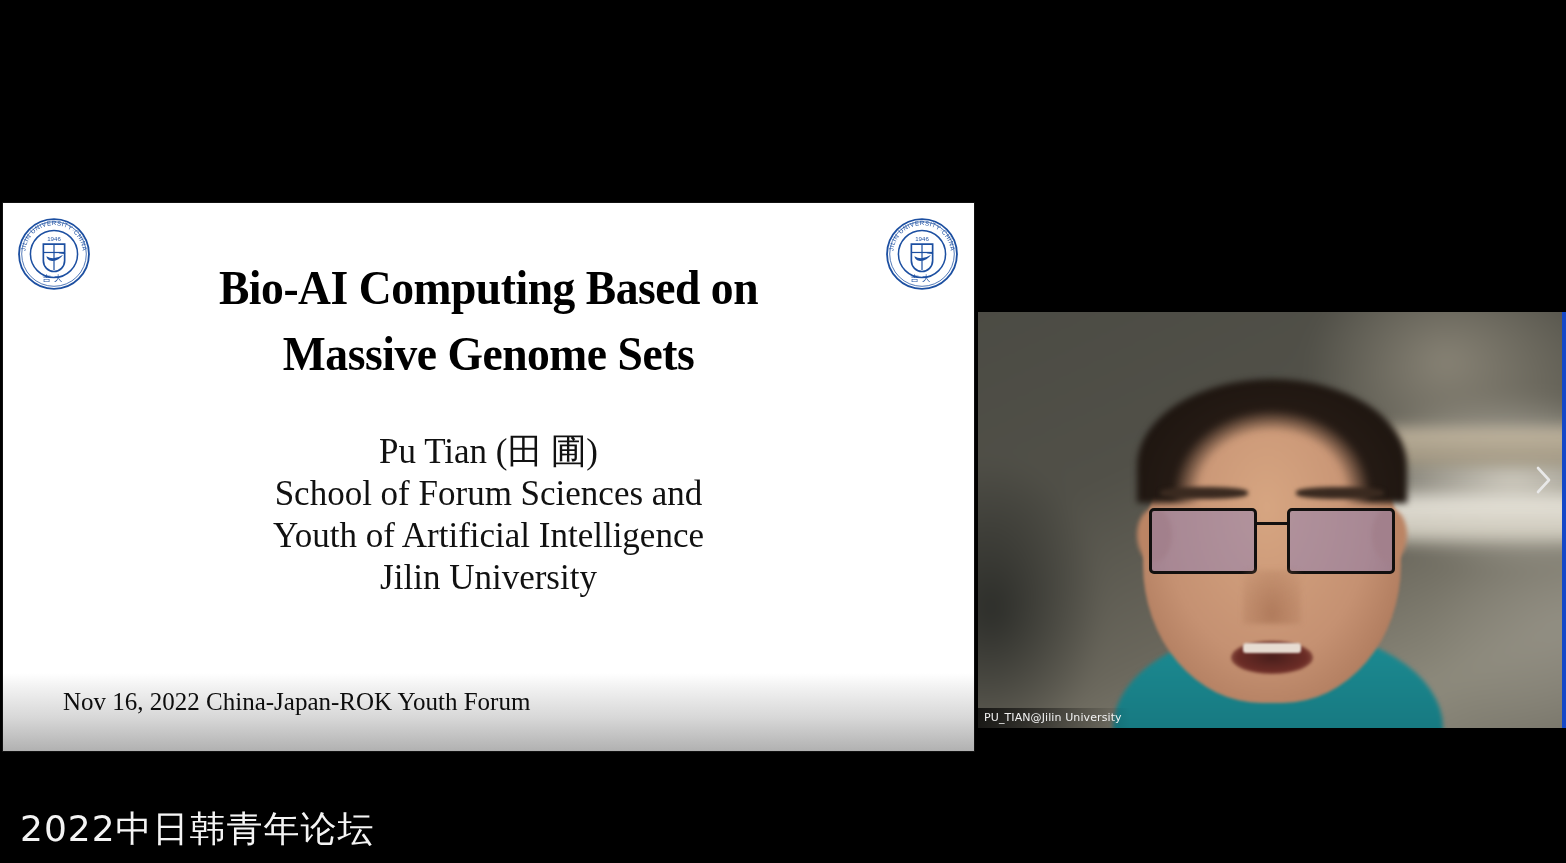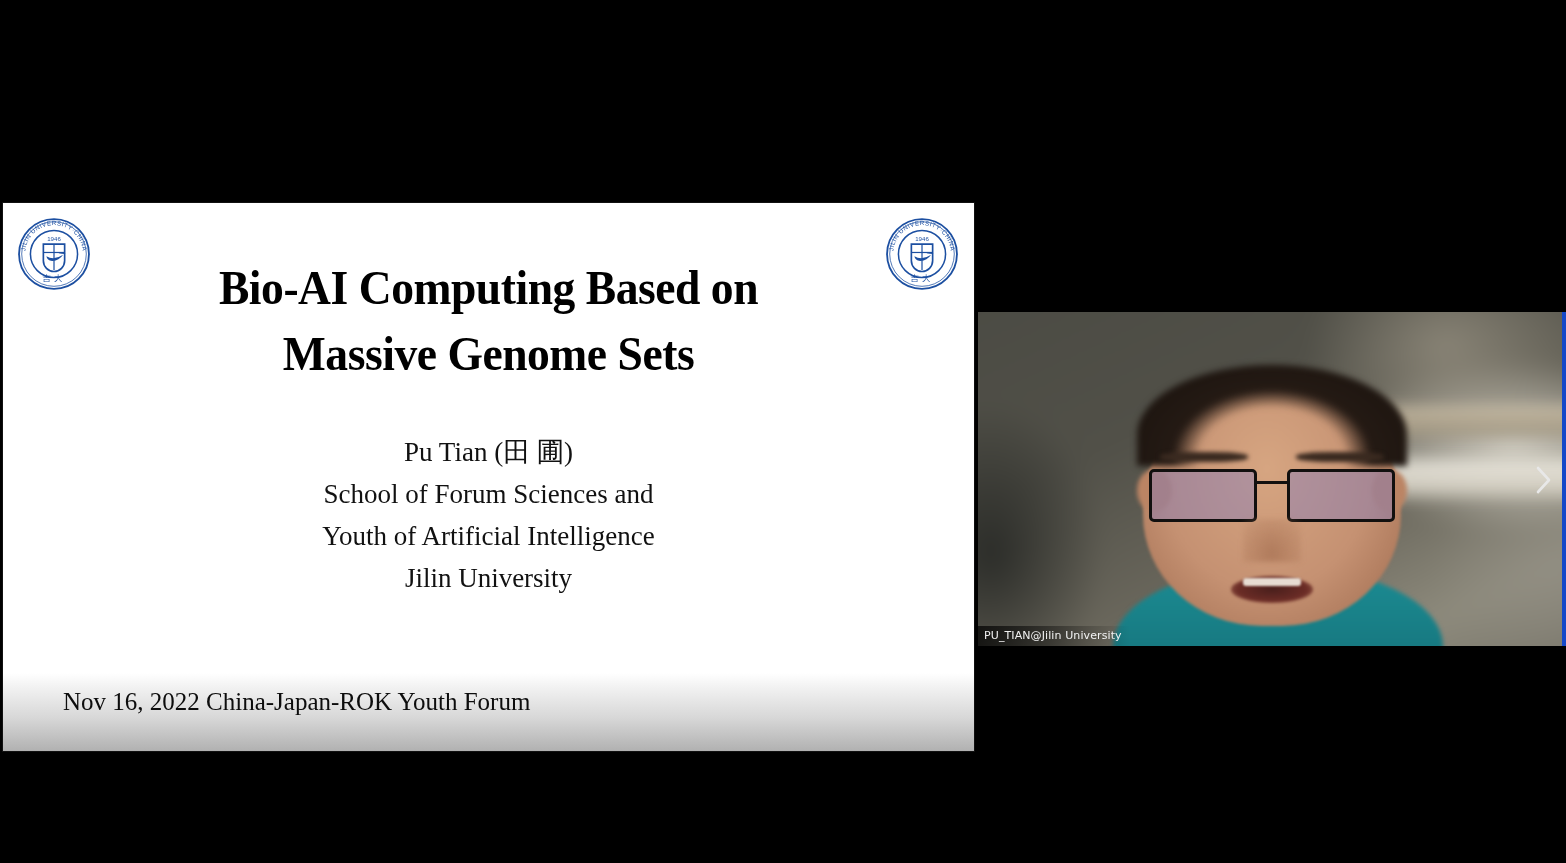--- a/index.html
+++ b/index.html
@@ -78,21 +78,21 @@
   }
 
   
   #author-block {
     position: absolute;
     left: 60px;
     top: 228px;
     width: 851px;
     text-align: center;
     font-family: "Liberation Serif", "DejaVu Serif", serif;
-    font-size: 27px;
+    font-size: 35px;
     line-height: 42px;
     color: #111111;
   }
   #author-block .line { white-space: pre; }
 
   
   #slide-footnote {
     position: absolute;
     left: 60px;
     top: 485px;
@@ -101,21 +101,21 @@
     font-size: 25px;
     color: #0d0d0d;
   }
 
   
   #video-tile {
     position: absolute;
     left: 978px;
     top: 312px;
     width: 588px;
-    height: 334px;
+    height: 416px;
     overflow: hidden;
     background: #3d3d36;
   }
   
   #video-bg {
     position: absolute;
     inset: -40px;
     background:
       radial-gradient(ellipse 200px 160px at 76% 18%, rgba(176,168,150,0.55), rgba(0,0,0,0) 70%),
       radial-gradient(ellipse 240px 120px at 86% 42%, rgba(226,222,210,0.85), rgba(0,0,0,0) 72%),
@@ -384,14 +384,15 @@
     <div id="video-name-label">PU_TIAN@Jilin University</div>
     <div id="video-right-strip"></div>
   </div>
 
   <div id="next-arrow">
     <svg width="20" height="32" viewBox="0 0 20 32" xmlns="http://www.w3.org/2000/svg">
       <polyline points="5,4 16,16 5,28" fill="none" stroke="#e8e8e8" stroke-width="2.6" stroke-linecap="round" stroke-linejoin="round"></polyline>
     </svg>
   </div>
 
+  <div id="bottom-caption">2022中日韩青年论坛</div>
 
 </div>
 
 </body></html>

